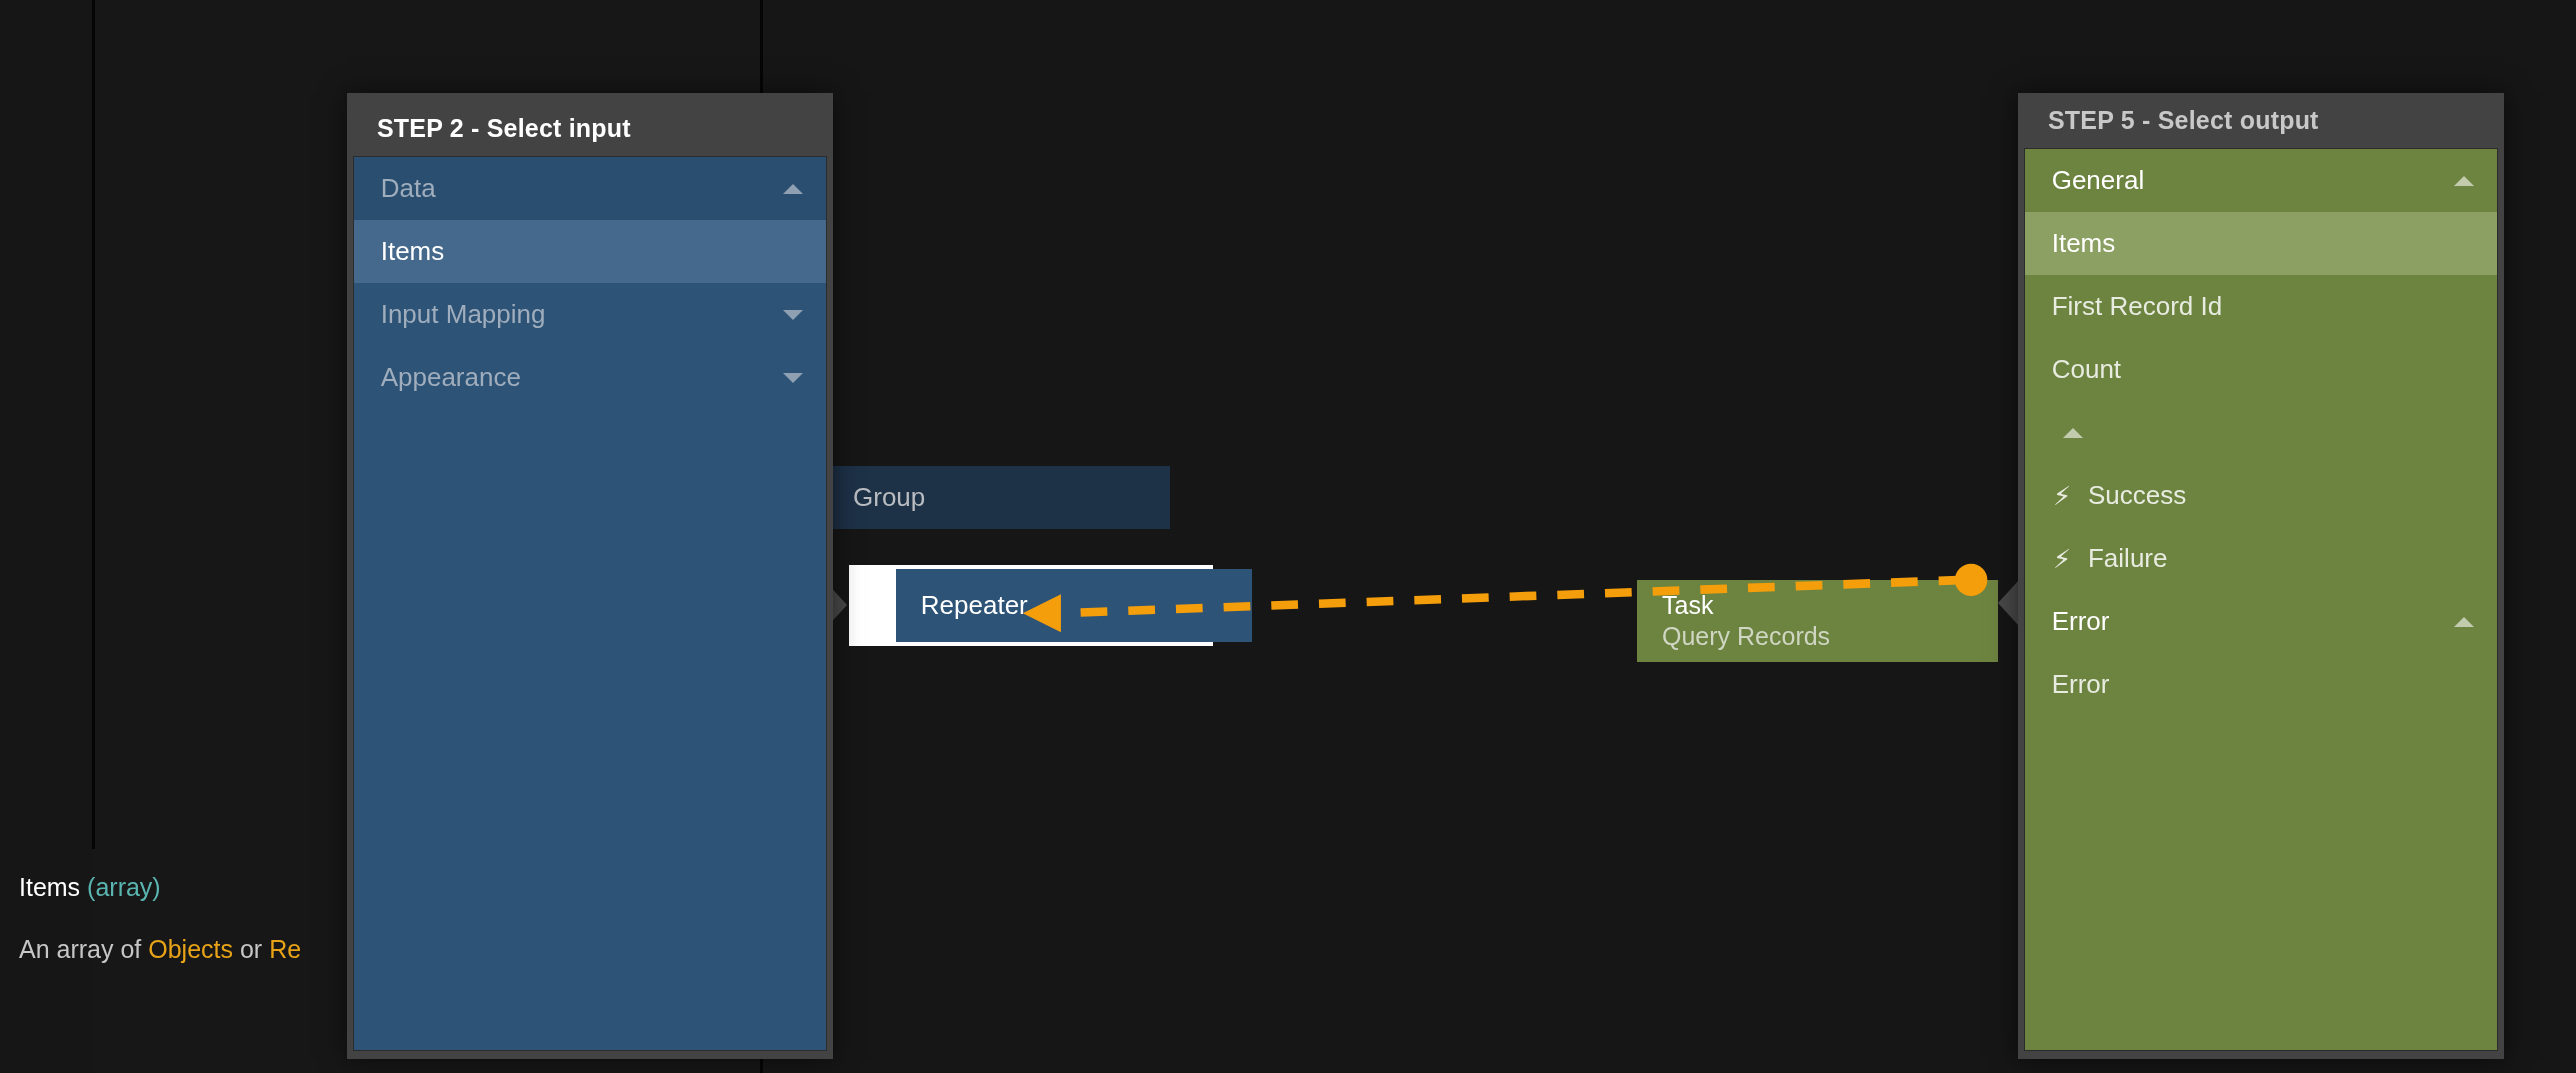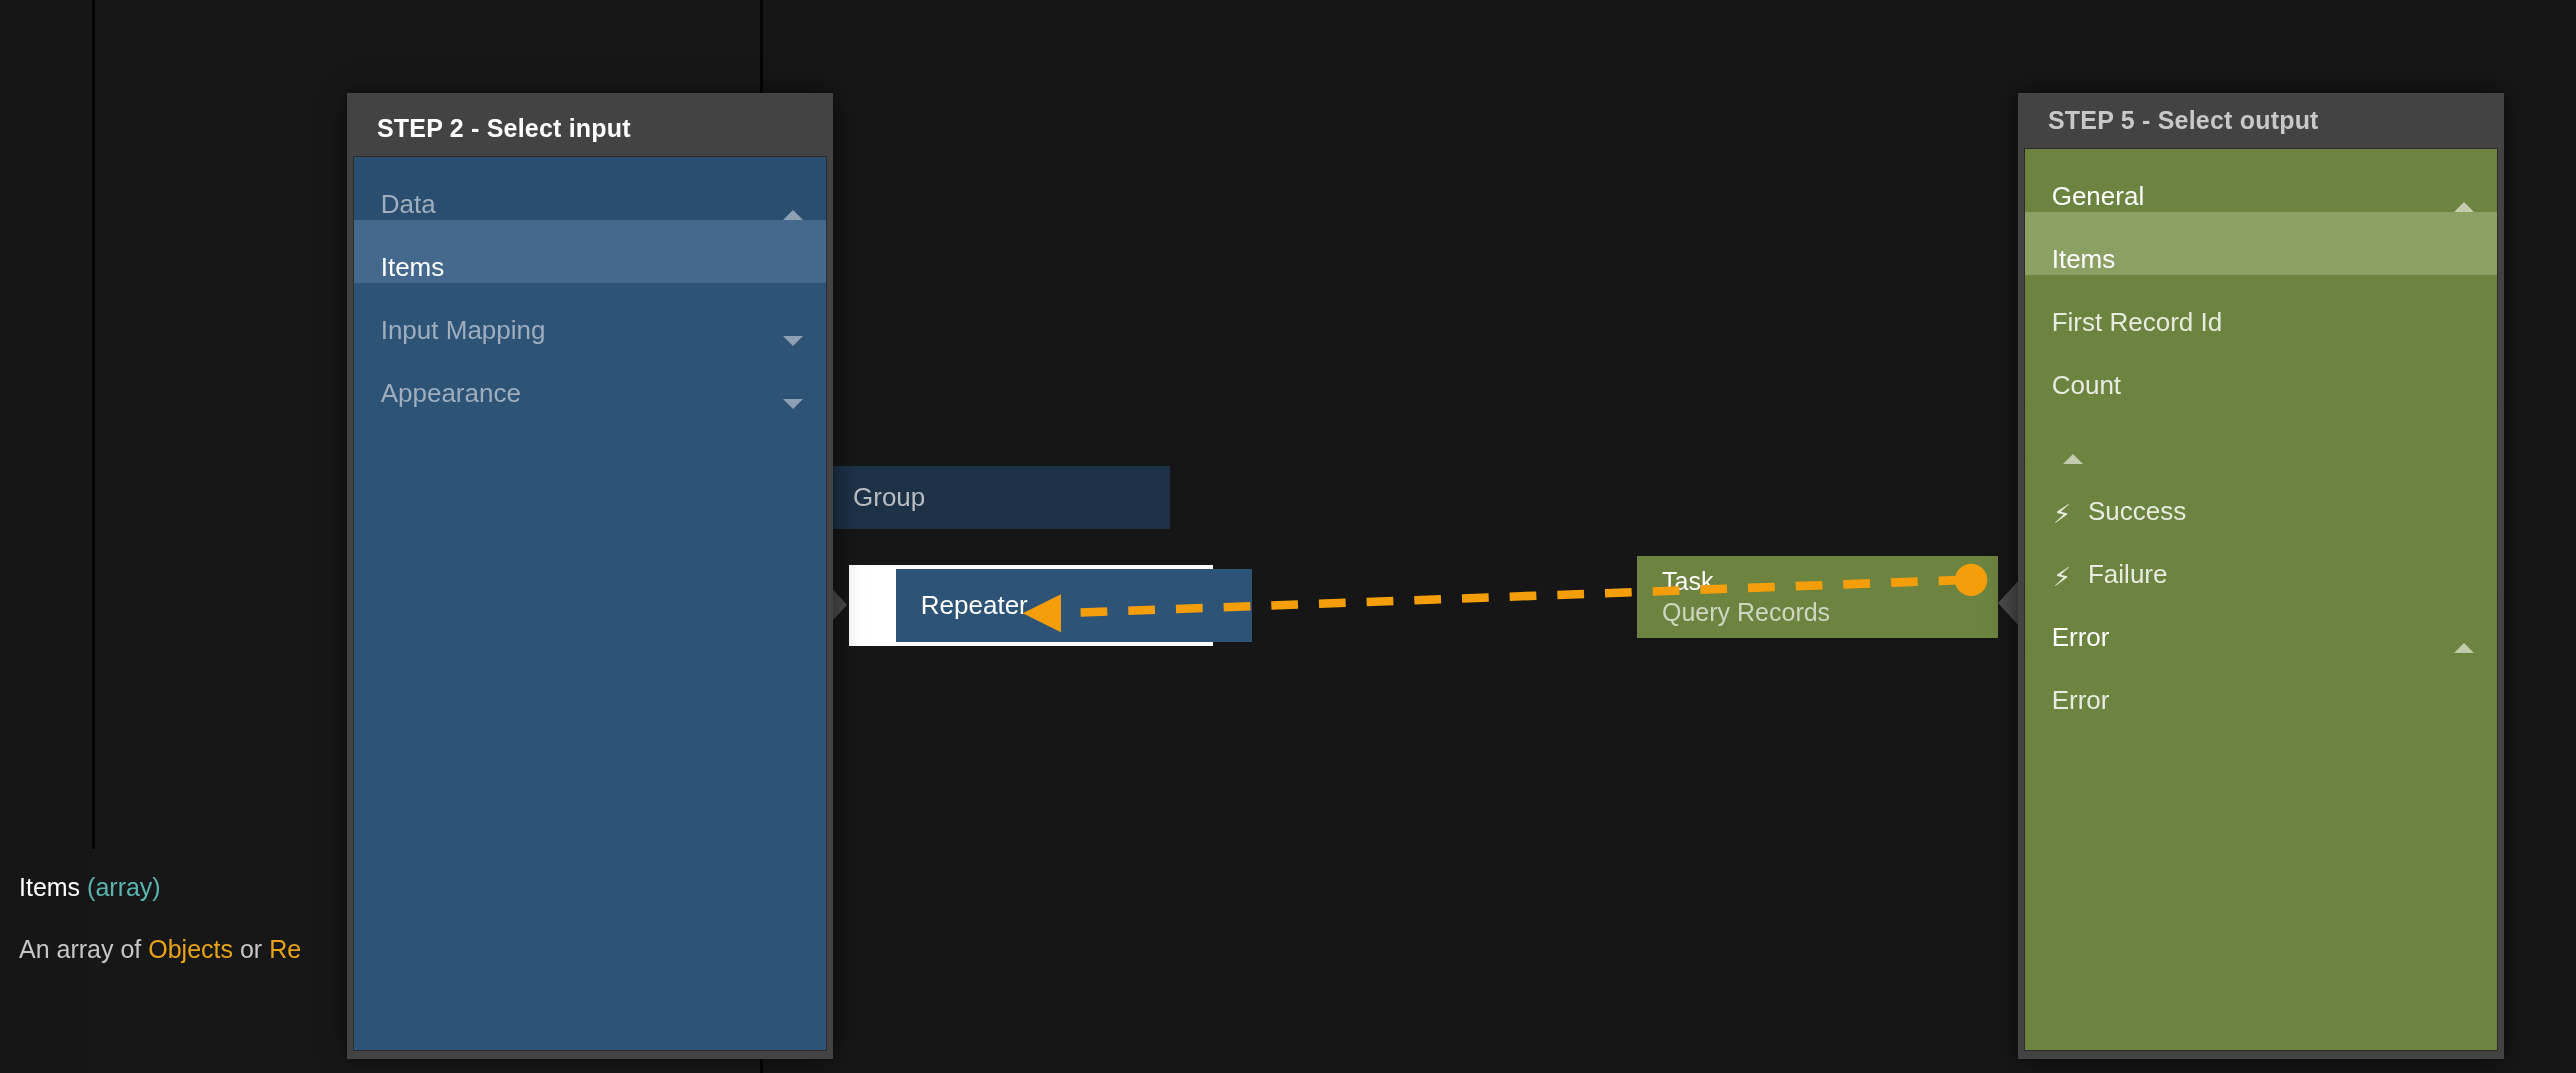--- a/index.html
+++ b/index.html
@@ -70,21 +70,21 @@
     width: 100%; height: 100%;
     background: #2d5377;
     display: flex; align-items: center;
     padding-left: 25px;
     box-sizing: border-box;
     color: #ffffff;
     font-size: 26px;
     margin-left: 43px;
   }
   .node-task {
-    left: 1637px; top: 556px;
+    left: 1637px; top: 580px;
     width: 361px; height: 82px;
     background: #6d8340;
     padding-left: 25px;
     z-index: 4;
   }
   .node-task .t-title {
     color: #ffffff;
     font-size: 25px;
     line-height: 1.25;
   }
@@ -155,21 +155,21 @@
 
   
   #panel-output { left: 2018px; top: 93px; width: 486px; height: 966px; }
   #panel-output .panel-title { color: #c8c8c8; }
   #panel-output .panel-body  { background: #6d8340; }
 
   
   .row {
     height: 63px;
     display: flex;
-    align-items: flex-end;
+    align-items: center;
     box-sizing: border-box;
     padding: 0 23px 0 27px;
     font-size: 26px;
     position: relative;
   }
   .row .row-label { flex: 1; }
 
   
   .row.section { }
   #panel-input  .row.section        { background: #2d5377; color: #9fadbc; }

